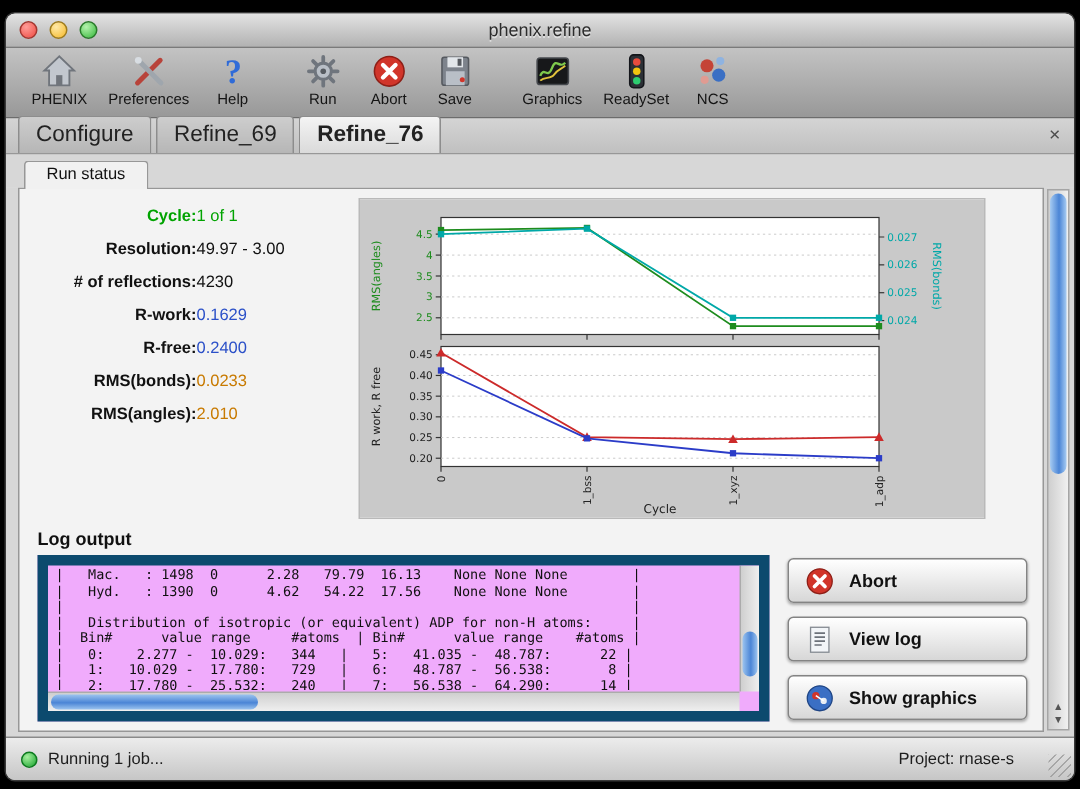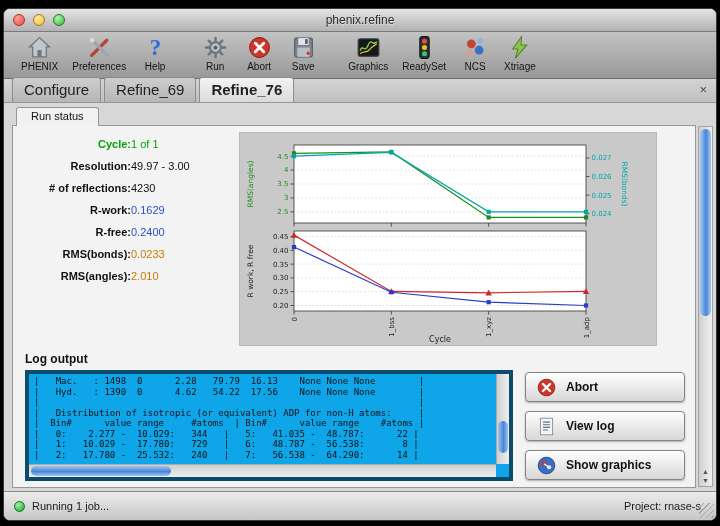--- a/index.html
+++ b/index.html
@@ -41,42 +41,42 @@
   .content-panel{flex:1;border:1px solid #979797;background:#f3f3f3;padding:6px 10px 6px 12px;display:flex;flex-direction:column;overflow:hidden;min-height:0;}
   h3.sec{font-size:12px;font-weight:bold;color:#111;margin:2px 0 6px;flex:0 0 auto;}
   h3.sec2{font-size:12px;font-weight:bold;color:#111;margin:6px 0 4px;flex:0 0 auto;}
   .status-row{display:flex;flex:0 0 auto;text-align:right;}
   .fields{width:198px;padding-top:6px;}
   .field{display:flex;margin-bottom:10px;font-size:11px;}
   .field .lbl{font-weight:bold;flex:0 0 106px;}
   .chart-wrap{margin-left:16px;border:1px solid #b9b9b9;}
   #chart{width:416px;height:212px;}
   .log-row{display:flex;flex:1 1 auto;min-height:0;}
-  .log-box{flex:1;background:#0ea5e9;border:4px solid #0c4a6e;position:relative;overflow:hidden;}
+  .log-box{flex:1;background:#f0abfc;border:7px solid #0c4a6e;position:relative;overflow:hidden;}
   .log-text{position:absolute;inset:2px 15px 14px 5px;overflow:hidden;font-family:"DejaVu Sans Mono",monospace;font-size:9px;line-height:10.5px;color:#101010;}
   .log-line{white-space:pre;}
   .v-scroll{position:absolute;top:0;right:0;bottom:13px;width:13px;background:linear-gradient(to right,#cfcfcf,#efefef);border-left:1px solid #ababab;}
   .v-thumb{position:absolute;left:1px;right:1px;top:52%;height:36%;border-radius:6px;background:linear-gradient(to right,#9cc4ef,#4b85d6 55%,#9cc4ef);}
   .h-scroll{position:absolute;left:0;right:13px;bottom:0;height:13px;background:linear-gradient(#cfcfcf,#efefef);border-top:1px solid #ababab;}
   .h-thumb{position:absolute;top:1px;bottom:1px;left:2px;width:30%;border-radius:6px;background:linear-gradient(#9cc4ef,#4b85d6 55%,#9cc4ef);}
   .side-buttons{width:172px;padding:2px 0 0 12px;display:flex;flex-direction:column;gap:9px;}
   .action-btn{display:flex;align-items:center;gap:9px;height:30px;border:1px solid #848484;border-radius:4px;
     background:linear-gradient(#ffffff,#d7d7d7);font-family:"Liberation Sans",sans-serif;font-size:12px;font-weight:bold;color:#111;
     padding:0 10px;box-shadow:0 1px 2px rgba(0,0,0,.3);cursor:default;}
   .bicon{width:21px;height:21px;flex:0 0 auto;}
   .bicon svg{width:100%;height:100%;}
   
   .outer-scroll{position:absolute;right:3px;top:1px;bottom:4px;width:15px;background:linear-gradient(to right,#cfcfcf,#f0f0f0);border:1px solid #a5a5a5;}
   .outer-thumb{position:absolute;left:1px;right:1px;top:2px;height:52%;border-radius:7px;background:linear-gradient(to right,#a6cbf2,#4b85d6 55%,#a6cbf2);}
   .scroll-btns{position:absolute;bottom:1px;left:0;right:0;display:flex;flex-direction:column;align-items:center;color:#555;font-size:7px;line-height:9px;}
   
   .statusbar{height:29px;background:linear-gradient(#ececec,#c6c6c6);border-top:1px solid #8a8a8a;
     display:flex;align-items:center;padding:0 10px;font-size:11px;color:#1d1d1d;position:relative;flex:0 0 auto;}
   .green-dot{width:11px;height:11px;border-radius:50%;background:radial-gradient(circle at 35% 30%,#a8f0a0,#17a32d);border:1px solid #0d7a1f;margin-right:7px;}
-  .sb-right{position:absolute;right:15px;padding-left:46px;}
+  .sb-right{position:absolute;right:40px;padding-left:46px;}
   .grip{position:absolute;right:2px;bottom:2px;width:15px;height:15px;
     background:repeating-linear-gradient(135deg,transparent 0 3px,#9b9b9b 3px 4px);opacity:.8;}
 </style>
 </head>
 <body>
 
 <div class="window">
 
   <div class="titlebar">
     <div class="traffic">
@@ -172,28 +172,20 @@
       <div class="tb-item">
         <div class="tb-icon">
           <svg viewBox="0 0 24 24">
             <circle cx="8" cy="8.5" r="4.2" fill="#c44437"></circle>
             <circle cx="15.5" cy="14.5" r="4.2" fill="#3a6fc4"></circle>
             <circle cx="16.5" cy="5.5" r="2.6" fill="#8fb3e0"></circle>
             <circle cx="6.5" cy="17.5" r="2.6" fill="#e09b92"></circle>
           </svg>
         </div>
         <div class="tb-label">NCS</div>
-      </div>
-      <div class="tb-item">
-        <div class="tb-icon">
-          <svg viewBox="0 0 24 24">
-            <path d="M14 1.5 5.5 13.5h5L8 22.5 19 9.5h-5.5z" fill="#8cc44c" stroke="#578030"></path>
-          </svg>
-        </div>
-        <div class="tb-label">Xtriage</div>
       </div>
     </div>
 
   <div class="tabbar" id="tabbar">
     <div class="tab">Configure</div>
       <div class="tab">Refine_69</div>
       <div class="tab active">Refine_76</div>
       <span class="tab-close" id="tabclose">×</span>
   </div>
 

